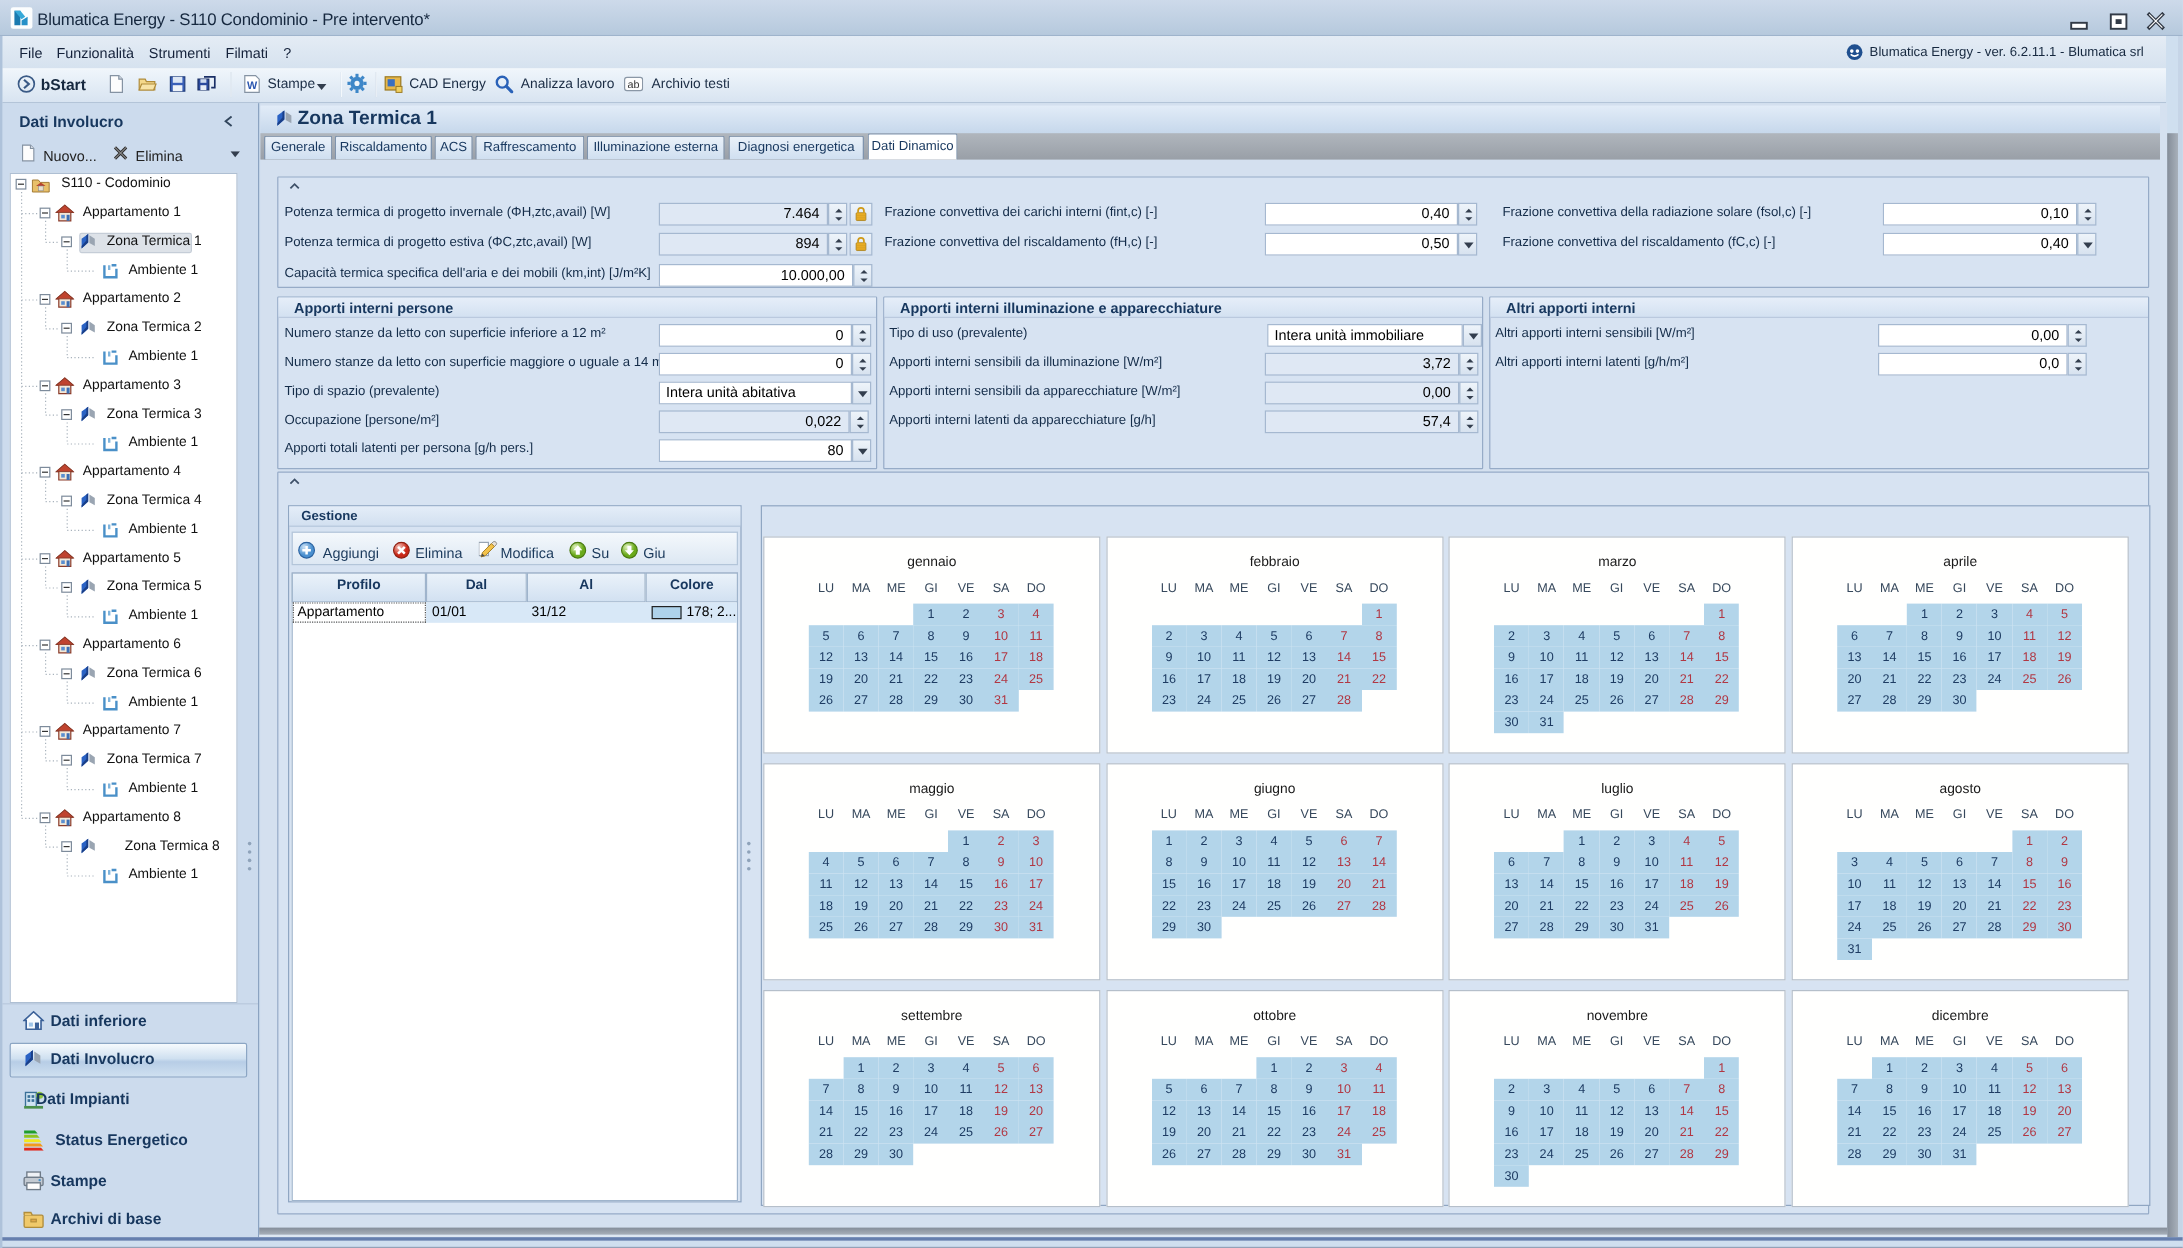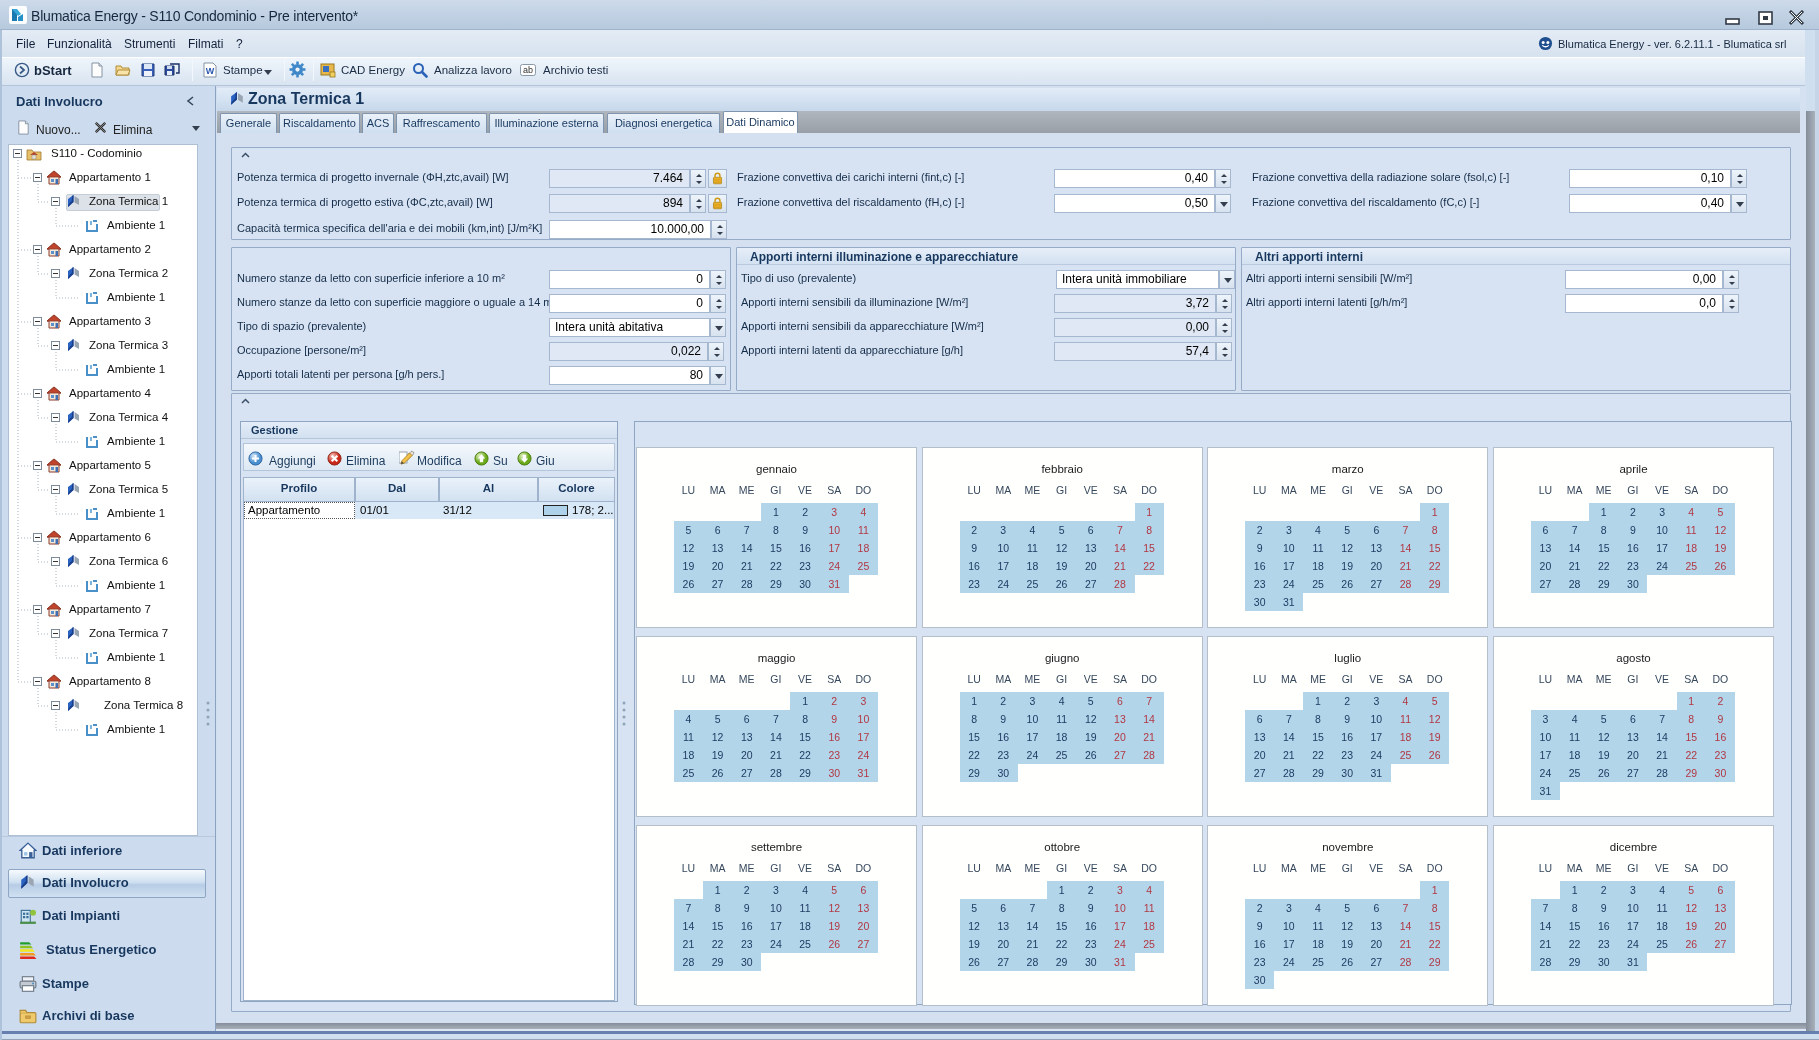--- a/index.html
+++ b/index.html
@@ -391,21 +391,21 @@
       <rect x="2" y="3" width="8" height="11" fill="#cfe4f2" stroke="#3a7098" stroke-width="1"></rect>
       <g fill="#3a7098">
         <rect x="3.5" y="5" width="2" height="2"></rect>
         <rect x="6.5" y="5" width="2" height="2"></rect>
         <rect x="3.5" y="8" width="2" height="2"></rect>
         <rect x="6.5" y="8" width="2" height="2"></rect>
       </g>
       <circle cx="12.5" cy="5" r="2.6" fill="#8fc43c"></circle>
       <rect x="1" y="13" width="14" height="2" fill="#4a8f4a"></rect>
     </svg>
-    <div class="navtxt" style="left:42px;top:908px">Dati Impianti</div>
+    <div class="navtxt" style="left:30px;top:908px">Dati Impianti</div>
     <svg class="abs" style="left:19px;top:941px" width="18" height="18" viewBox="0 0 16 16">
       <polygon points="1,1 9,1 11,3.2 1,3.2" fill="#1f9e2c"></polygon>
       <polygon points="1,4.2 10.5,4.2 12.5,6.4 1,6.4" fill="#8fc41f"></polygon>
       <polygon points="1,7.4 12,7.4 14,9.6 1,9.6" fill="#f2e71d"></polygon>
       <polygon points="1,10.6 13,10.6 15,12.8 1,12.8" fill="#f29a1d"></polygon>
       <polygon points="1,13.8 13.5,13.8 15.5,16 1,16" fill="#e02a1d"></polygon>
     </svg>
     <div class="navtxt" style="left:46px;top:942px">Status Energetico</div>
     <svg class="abs" style="left:19px;top:975px" width="18" height="18" viewBox="0 0 16 16">
       <rect x="3" y="1.5" width="10" height="4" fill="#eef1f5" stroke="#6f7b88" stroke-width="1"></rect>
@@ -475,21 +475,22 @@
     <div class="lbl" style="left:737px;top:196px;font-size:11px">Frazione convettiva del riscaldamento (fH,c) [-]</div>
     <div class="fld fldw" style="left:1054px;top:194px;width:161px;height:19px">0,50</div>
     <div class="spin drop" style="left:1215px;top:194px;height:19px"></div>
     <div class="lbl" style="left:1252px;top:171px;font-size:11px">Frazione convettiva della radiazione solare (fsol,c) [-]</div>
     <div class="fld fldw" style="left:1569px;top:169px;width:162px;height:19px">0,10</div>
     <div class="spin" style="left:1731px;top:169px;height:19px"></div>
     <div class="lbl" style="left:1252px;top:196px;font-size:11px">Frazione convettiva del riscaldamento (fC,c) [-]</div>
     <div class="fld fldw" style="left:1569px;top:194px;width:162px;height:19px">0,40</div>
     <div class="spin drop" style="left:1731px;top:194px;height:19px"></div>
     <div class="grp" style="left:231px;top:247px;width:500px;height:144px"></div>
-    <div class="lbl" style="left:237px;top:272px;font-size:11px">Numero stanze da letto con superficie inferiore a 10 m²</div>
+    <div class="ghead" style="left:232px;top:248px;width:498px;padding:2px 0 0 13px">Apporti interni persone</div>
+    <div class="lbl" style="left:237px;top:272px;font-size:11px">Numero stanze da letto con superficie inferiore a 12 m²</div>
     <div class="fld fldw" style="left:549px;top:270px;width:161px;height:19px">0</div>
     <div class="spin" style="left:710px;top:270px;height:19px"></div>
     <div class="lbl" style="left:237px;top:296px;font-size:11px">Numero stanze da letto con superficie maggiore o uguale a 14 m²</div>
     <div class="fld fldw" style="left:549px;top:294px;width:161px;height:19px">0</div>
     <div class="spin" style="left:710px;top:294px;height:19px"></div>
     <div class="lbl" style="left:237px;top:320px;font-size:11px">Tipo di spazio (prevalente)</div>
     <div class="fld fldw fldl" style="left:549px;top:318px;width:161px;height:19px">Intera unità abitativa</div>
     <div class="spin drop" style="left:710px;top:318px;height:19px"></div>
     <div class="lbl" style="left:237px;top:344px;font-size:11px">Occupazione [persone/m²]</div>
     <div class="fld" style="left:549px;top:342px;width:159px;height:19px">0,022</div>

